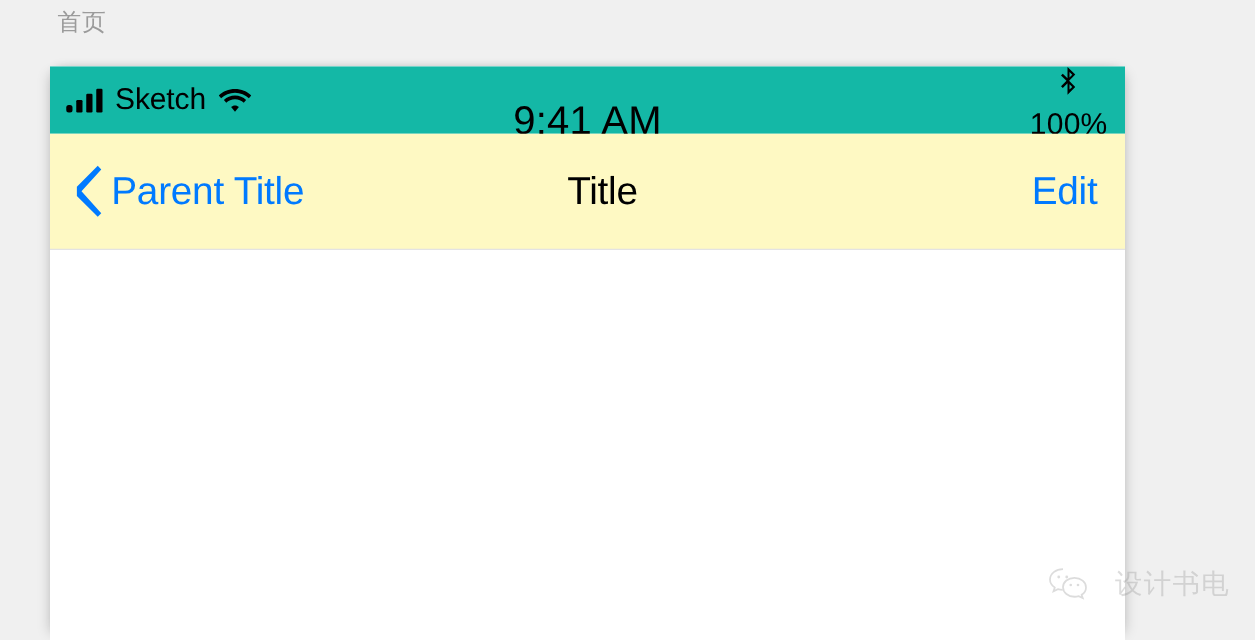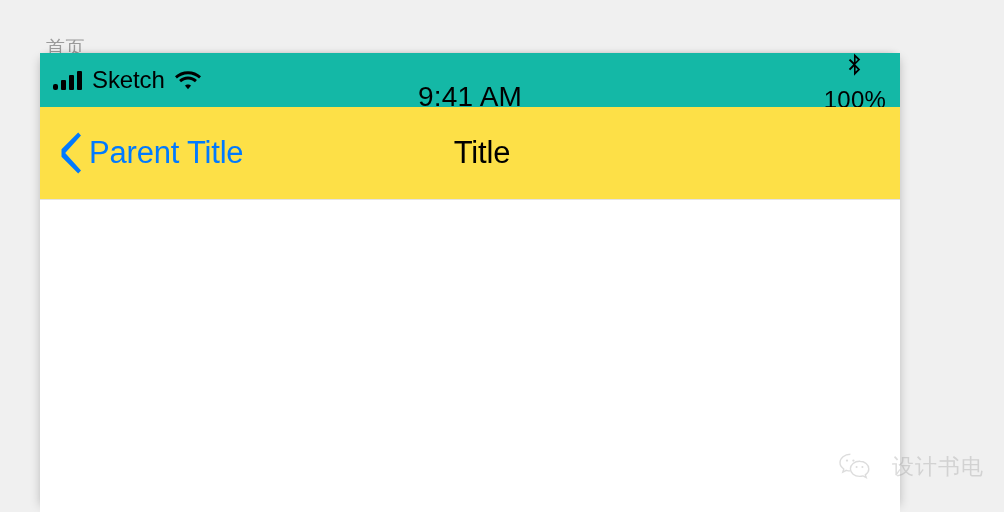--- a/index.html
+++ b/index.html
@@ -12,21 +12,21 @@
     background: #f0f0f0;
     font-family: "Liberation Sans", sans-serif;
     overflow: hidden;
     position: relative;
   }
 
   
   #breadcrumb {
     position: absolute;
     left: 46px;
-    top: 35px;
+    top: 6px;
     font-size: 19px;
     line-height: 26px;
     color: #9b9b9b;
     letter-spacing: 0.5px;
     white-space: nowrap;
   }
 
   
   #device {
     position: absolute;
@@ -77,21 +77,21 @@
     align-items: center;
     gap: 9px;
     flex-direction: column;
   }
   .sb-text {
     font-size: 24px;
     letter-spacing: -0.1px;
     color: #000;
   }
   #carrier-name { font-size: 24px; }
-  #status-time  { font-size: 28px; letter-spacing: 0.2px; margin-top: 33px; }
+  #status-time  { font-size: 32px; letter-spacing: 0.2px; margin-top: 33px; }
   #battery-pct  { font-size: 24px; letter-spacing: 0.2px; }
 
   
   .signal-bars {
     display: flex;
     align-items: flex-end;
     gap: 3px;
     height: 19px;
   }
   .signal-bars i {
@@ -132,21 +132,21 @@
     height: 8px;
     background: #a6a6a6;
     border-radius: 0 2px 2px 0;
     margin-left: 1px;
   }
 
   
   #nav-bar {
     position: relative;
     height: 92px;
-    background: #fde047;
+    background: #fef9c3;
     border-bottom: 1px solid #e3e3e3;
   }
   .nav-left {
     position: absolute;
     left: 20px;
     top: 0;
     height: 92px;
     display: flex;
     align-items: center;
     gap: 5px;
@@ -191,21 +191,21 @@
     height: 312px;
     background: #ffffff;
   }
 
   
   #watermark {
     position: absolute;
     right: 20px;
     top: 452px;
     display: flex;
-    align-items: flex-start;
+    align-items: center;
     gap: 20px;
     opacity: 0.30;
   }
   #watermark-text {
     font-size: 22px;
     color: #8e8e8e;
     letter-spacing: 1px;
     white-space: nowrap;
   }
 </style>
@@ -263,20 +263,23 @@
           <path d="M21 3.5 L18.2 0.6 L1.5 17.3 L1.5 24.7 L18.2 41.4 L21 38.5 L5.2 21 Z" fill="#007aff"></path>
         </svg>
       </span>
       <span id="back-label">Parent Title</span>
     </div>
 
     <div class="nav-center">
       <span id="nav-title">Title</span>
     </div>
 
+    <div class="nav-right">
+      <span id="edit-button">Edit</span>
+    </div>
   </div>
 
   <div id="content-area"></div>
 </div>
 
 <div id="watermark">
   <span>
     <svg class="icon-svg" width="34" height="29" viewBox="0 0 34 29">
       <g fill="none" stroke="#8e8e8e" stroke-width="1.4">
         <path d="M12.4 2.2C6.6 2.2 2 6.0 2 10.6c0 2.6 1.5 4.9 3.8 6.4l-1.0 3.1 3.5-1.8c1.2.35 2.5.55 3.9.55"></path>

